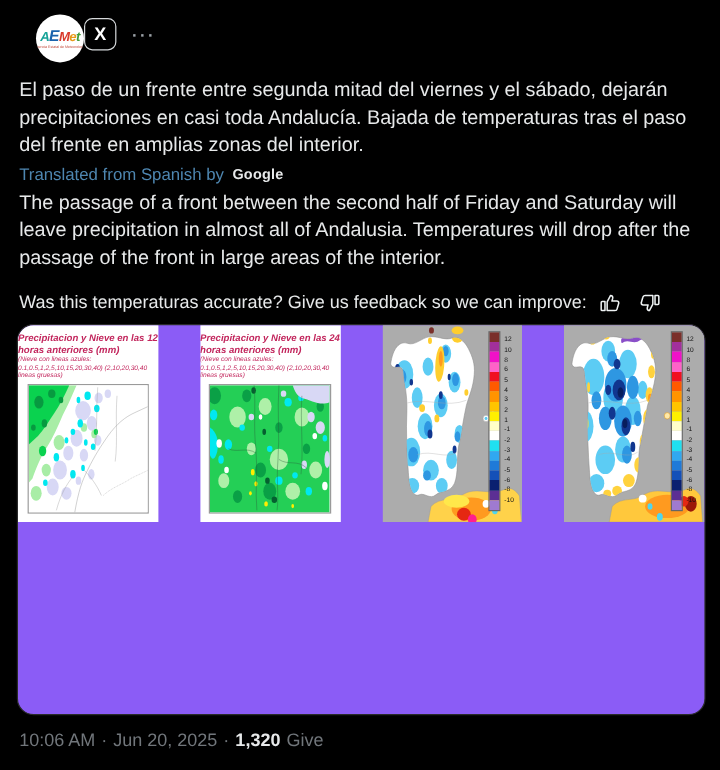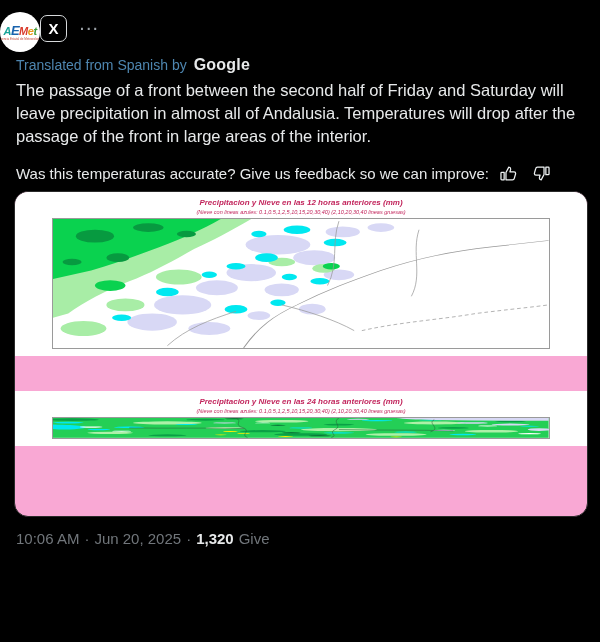--- a/index.html
+++ b/index.html
@@ -2,21 +2,21 @@
 <html><head>
 <meta charset="utf-8">
 <style>
   html,body{margin:0;padding:0;}
   body{
     width:600px;height:642px;background:#000;overflow:hidden;
     font-family:"Liberation Sans",sans-serif;
     -webkit-font-smoothing:antialiased;
   }
   
-  .header{display:flex;align-items:flex-start;padding:12px 14px 0 0;}
+  .header{display:flex;align-items:flex-start;padding:12px 14px 0 30px;}
   .avatar{
     width:40px;height:40px;border-radius:50%;background:#fff;flex:0 0 auto;
     display:flex;flex-direction:column;align-items:center;justify-content:center;overflow:hidden;
   }
   .avatar .logo{font-size:11px;font-weight:700;font-style:italic;line-height:1;letter-spacing:-.5px;}
   .logo .l0{color:#17a398;}
   .logo .l1{color:#1a63ad;font-size:13px;}
   .logo .l2{color:#d93a2b;}
   .logo .l3{color:#e89a1a;}
   .logo .l4{color:#3f9c3a;}
@@ -29,31 +29,31 @@
     width:27px;height:27px;border:1.5px solid #d6d9db;border-radius:7px;box-sizing:border-box;
     display:flex;align-items:center;justify-content:center;
     color:#fff;font-weight:800;font-size:15px;background:#000;cursor:pointer;
   }
   .more-dots{color:#9aa0a6;font-size:14px;font-weight:700;letter-spacing:2px;cursor:pointer;}
   
   .text-col{padding:0 16px;}
   .body-text{color:#e7e9ea;font-size:16.5px;line-height:23px;margin:12px 0 0;}
   .translated-row{display:flex;align-items:center;gap:7px;margin-top:4px;}
   .translated-label{color:#4e86b0;font-size:14px;cursor:pointer;}
-  .google-label{color:#e7e9ea;font-size:16px;font-weight:600;letter-spacing:.2px;}
+  .google-label{color:#e7e9ea;font-size:12px;font-weight:600;letter-spacing:.2px;}
   .english-text{margin-top:5px;}
   .feedback-row{display:flex;align-items:center;margin-top:16px;color:#e7e9ea;font-size:15px;}
   .thumb{width:19px;height:19px;color:#eff3f4;margin-left:14px;cursor:pointer;flex:0 0 auto;}
   .thumb.first{margin-left:10px;}
   .thumb svg{width:100%;height:100%;display:block;}
   
   .media-card{
     margin:8px 12px 0 14px;height:324px;border-radius:14px;overflow:hidden;
-    border:1px solid #2a2a2a;background:#f9a8d4;cursor:pointer;
-    display:grid;grid-template-columns:1fr;grid-template-rows:164px 1fr;
+    border:1px solid #2a2a2a;background:#8b5cf6;cursor:pointer;
+    display:grid;grid-template-columns:1fr 1fr 1fr 1fr;grid-template-rows:164px 1fr;
     column-gap:3px;row-gap:7px;gap:35px;
   }
   .panel{position:relative;overflow:hidden;}
   .panel.precip{background:#fff;display:flex;flex-direction:column;align-items:center;}
   .map-title{color:#c2255c;font-size:8px;font-weight:700;font-style:italic;margin-top:6px;line-height:1.2;}
   .map-sub{color:#c2255c;font-size:5.5px;font-style:italic;margin-top:1px;line-height:1.2;}
   .map-frame{width:87%;flex:1;margin:3px 0 7px;border:1px solid #9a9a9a;position:relative;box-sizing:border-box;}
   svg.map{position:absolute;inset:0;width:100%;height:100%;display:block;}
   .panel.temp{background:#acacac;}
   
@@ -74,20 +74,21 @@
     <div class="logo"><span class="l0">A</span><span class="l1">E</span><span class="l2">M</span><span class="l3">e</span><span class="l4">t</span></div>
     <div class="sub">Agencia Estatal de Meteorología</div>
   </div>
   <div class="header-right">
     <div class="x-badge">X</div>
     <div class="more-dots">···</div>
   </div>
 </div>
 
 <div class="text-col">
+  <p class="body-text">El paso de un frente entre segunda mitad del viernes y el sábado, dejarán precipitaciones en casi toda Andalucía. Bajada de temperaturas tras el paso del frente en amplias zonas del interior.</p>
 
   <div class="translated-row">
     <span class="translated-label">Translated from Spanish by</span>
     <span class="google-label">Google</span>
   </div>
 
   <p class="body-text english-text">The passage of a front between the second half of Friday and Saturday will leave precipitation in almost all of Andalusia. Temperatures will drop after the passage of the front in large areas of the interior.</p>
 
   <div class="feedback-row">
     <span>Was this temperaturas accurate? Give us feedback so we can improve:</span>

